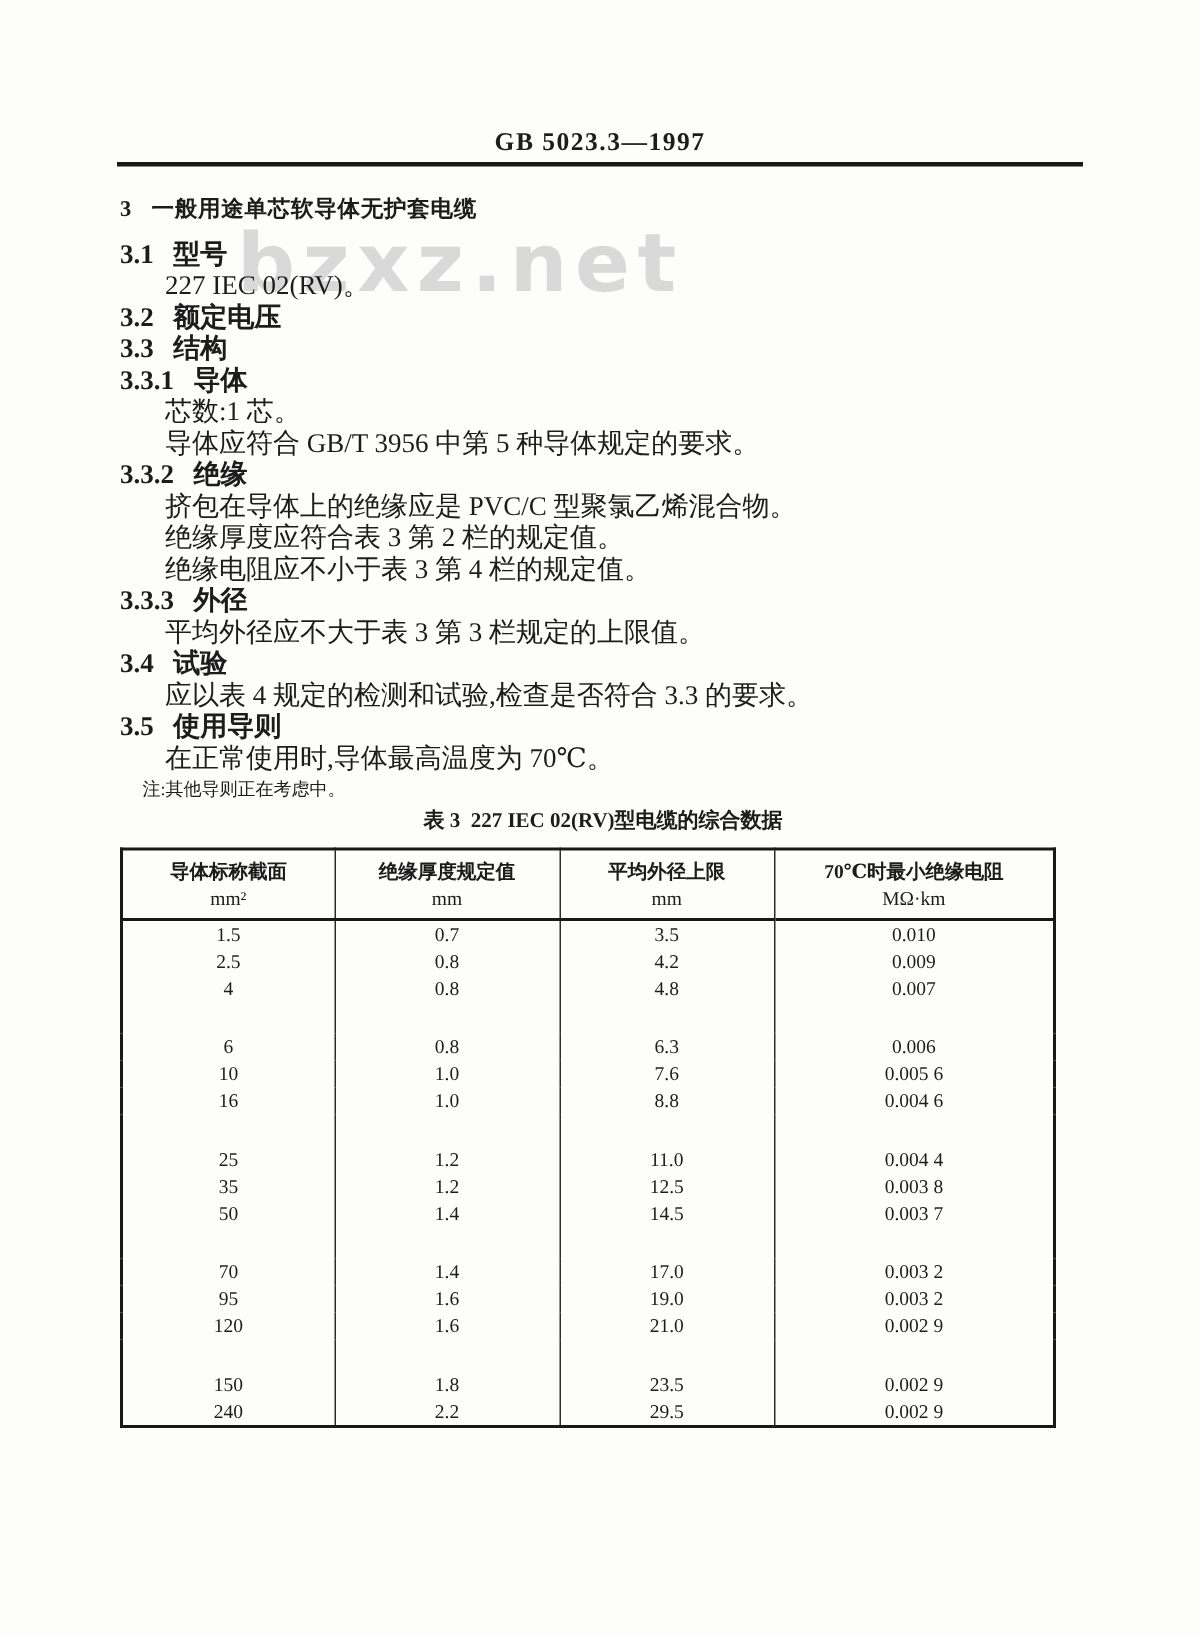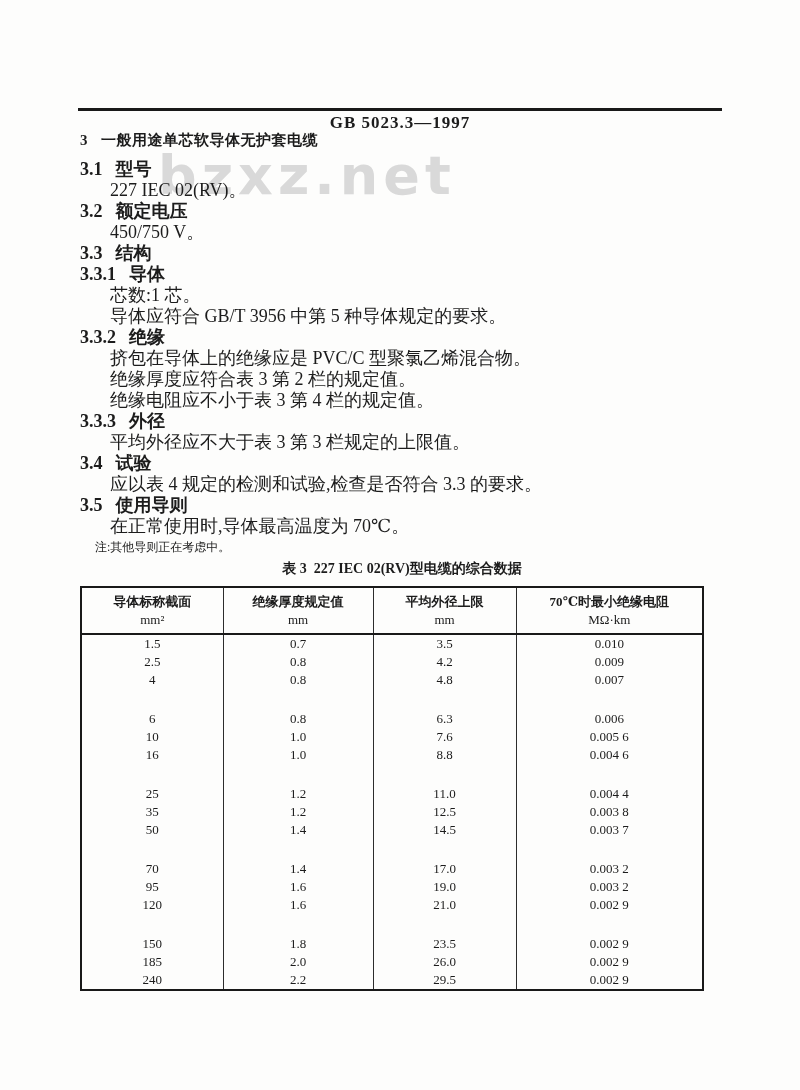--- a/index.html
+++ b/index.html
@@ -11,21 +11,21 @@
   
   .watermark{
     position:absolute;left:158px;top:144px;z-index:0;
     font-family:"DejaVu Sans","Liberation Sans",sans-serif;
     font-weight:bold;font-size:54px;line-height:64px;letter-spacing:5px;
     color:#d9d9d9;user-select:none;white-space:nowrap;
   }
   
   .std-num{
     position:absolute;top:85px;left:0;width:100%;text-align:center;z-index:1;
-    font-weight:bold;font-size:17px;letter-spacing:1px;margin-top:28px;
+    font-weight:bold;font-size:17px;letter-spacing:1px;
   }
   .header-rule{
     position:absolute;top:108px;left:78px;width:644px;height:3px;
     background:#191919;z-index:1;
   }
   
   .content{position:absolute;top:130px;left:80px;width:644px;z-index:1;}
   .line{line-height:21px;font-size:18px;white-space:pre-wrap;}
   .heading{font-weight:bold;}
   .heading.h1{font-size:15px;margin-bottom:8px;letter-spacing:0.5px;}
@@ -71,21 +71,20 @@
 <div class="content">
   <div id="sections">
   <div class="line heading h1"><span class="sec-num">3</span><span class="sec-title">一般用途单芯软导体无护套电缆</span></div>
 
   <div class="line heading"><span class="sec-num">3.1</span><span class="sec-title">型号</span></div>
 
   <div class="line body-text">227 IEC 02(RV)。</div>
 
   <div class="line heading"><span class="sec-num">3.2</span><span class="sec-title">额定电压</span></div>
 
-  <div class="line body-text">450/750 V。</div>
 
   <div class="line heading"><span class="sec-num">3.3</span><span class="sec-title">结构</span></div>
 
   <div class="line heading"><span class="sec-num">3.3.1</span><span class="sec-title">导体</span></div>
 
   <div class="line body-text">芯数:1 芯。</div>
 
   <div class="line body-text">导体应符合 GB/T 3956 中第 5 种导体规定的要求。</div>
 
   <div class="line heading"><span class="sec-num">3.3.2</span><span class="sec-title">绝缘</span></div>
@@ -256,26 +255,20 @@
           <td></td>
         </tr>
 
   <tr>
           <td>150</td>
           <td>1.8</td>
           <td>23.5</td>
           <td>0.002 9</td>
         </tr>
 
-  <tr>
-          <td>185</td>
-          <td>2.0</td>
-          <td>26.0</td>
-          <td>0.002 9</td>
-        </tr>
 
   <tr>
           <td>240</td>
           <td>2.2</td>
           <td>29.5</td>
           <td>0.002 9</td>
         </tr>
 </tbody>
   </table>
 </div>

